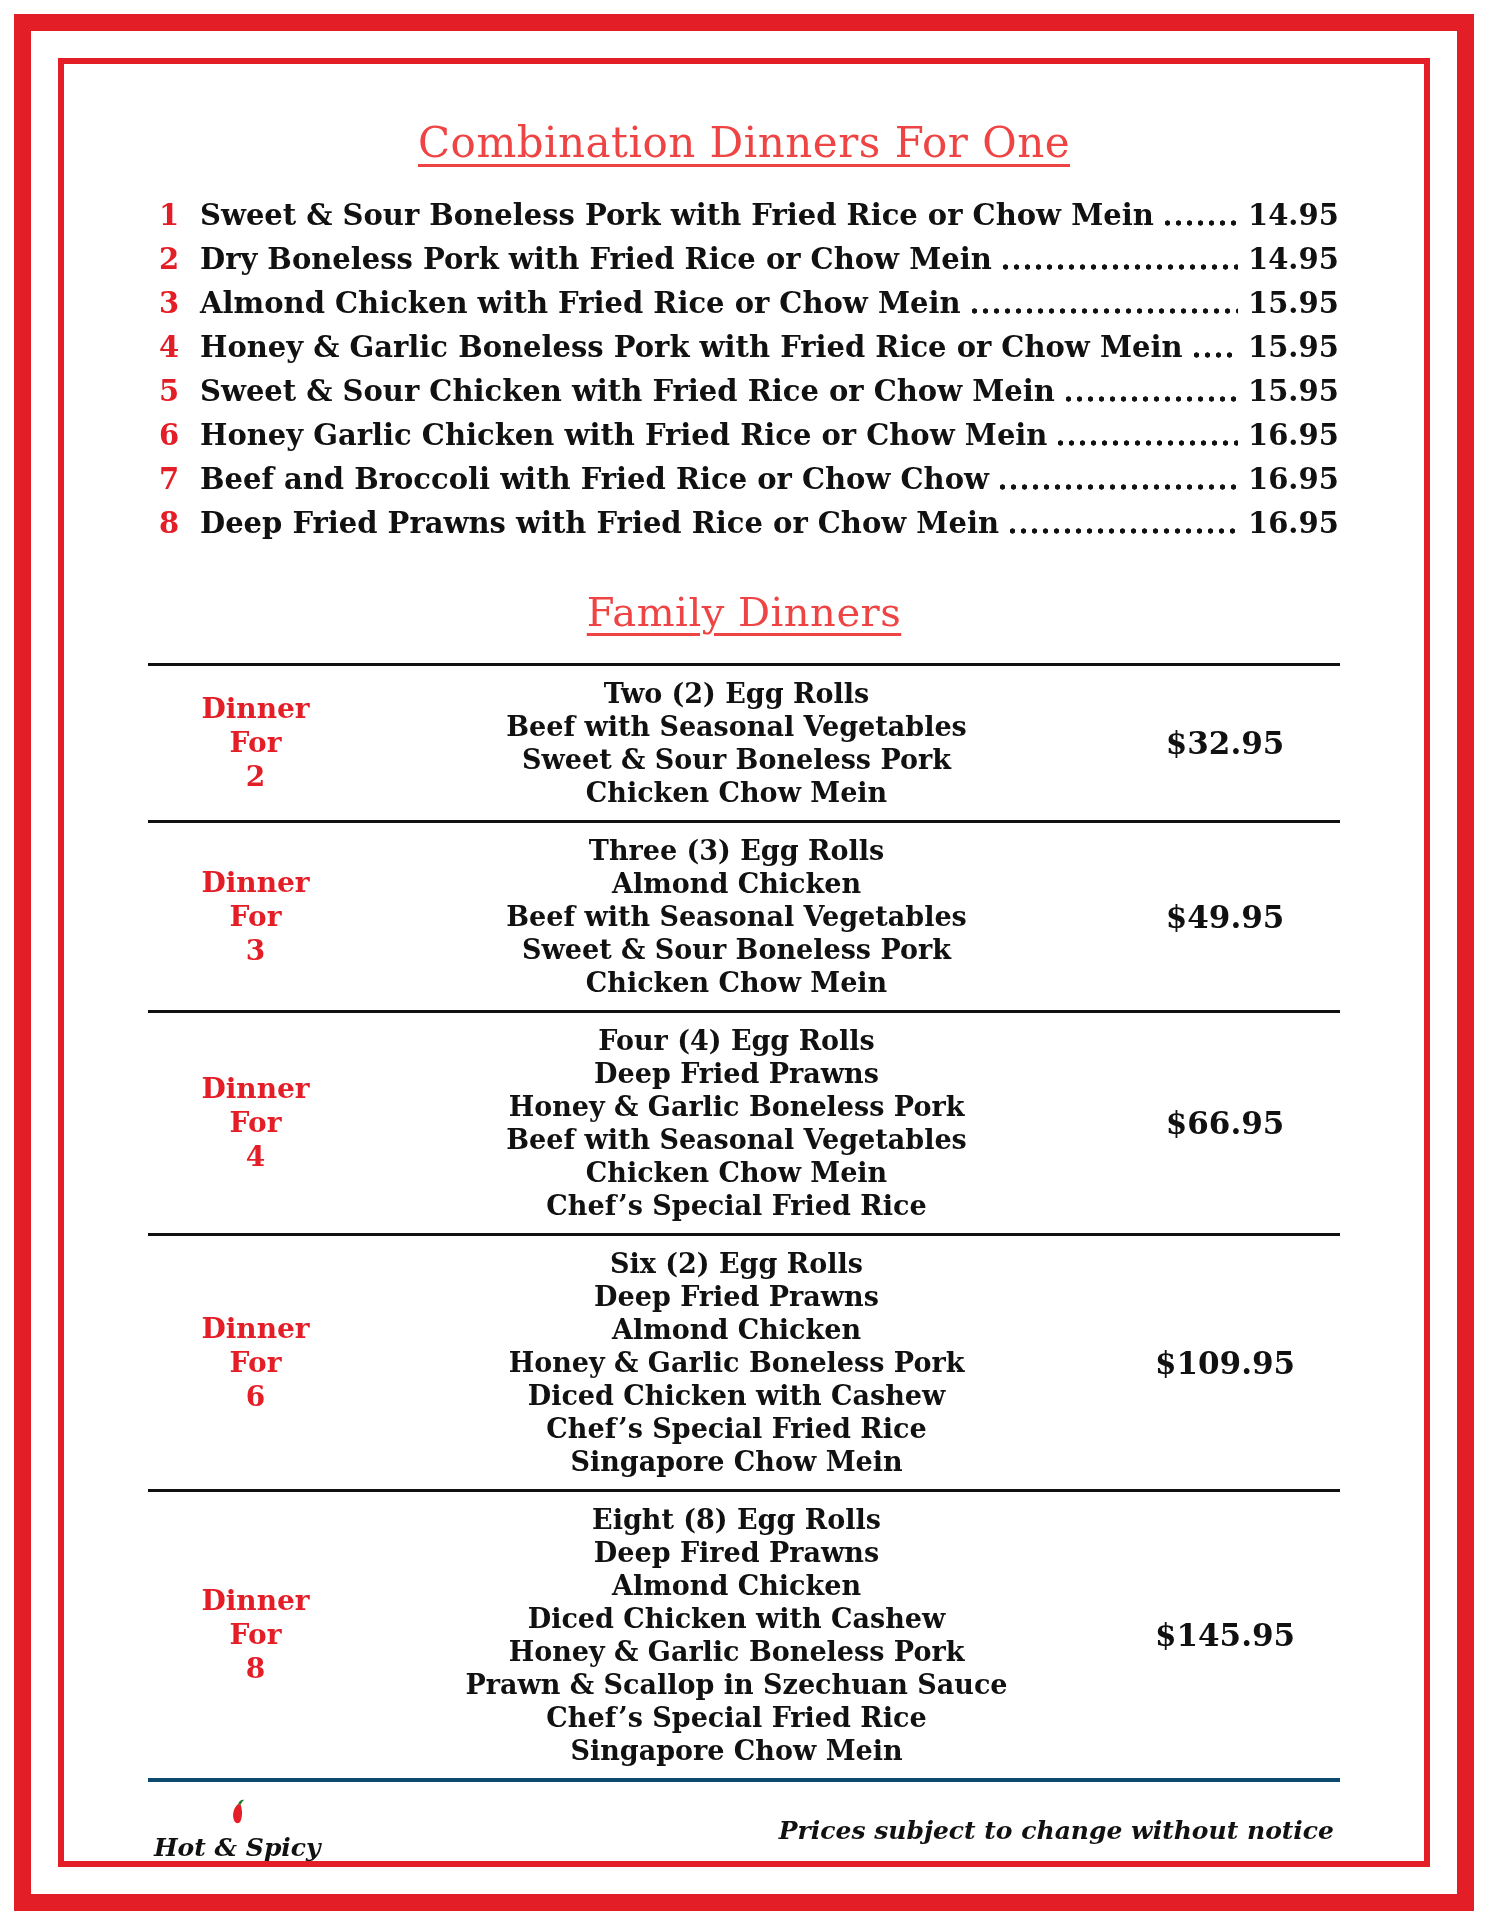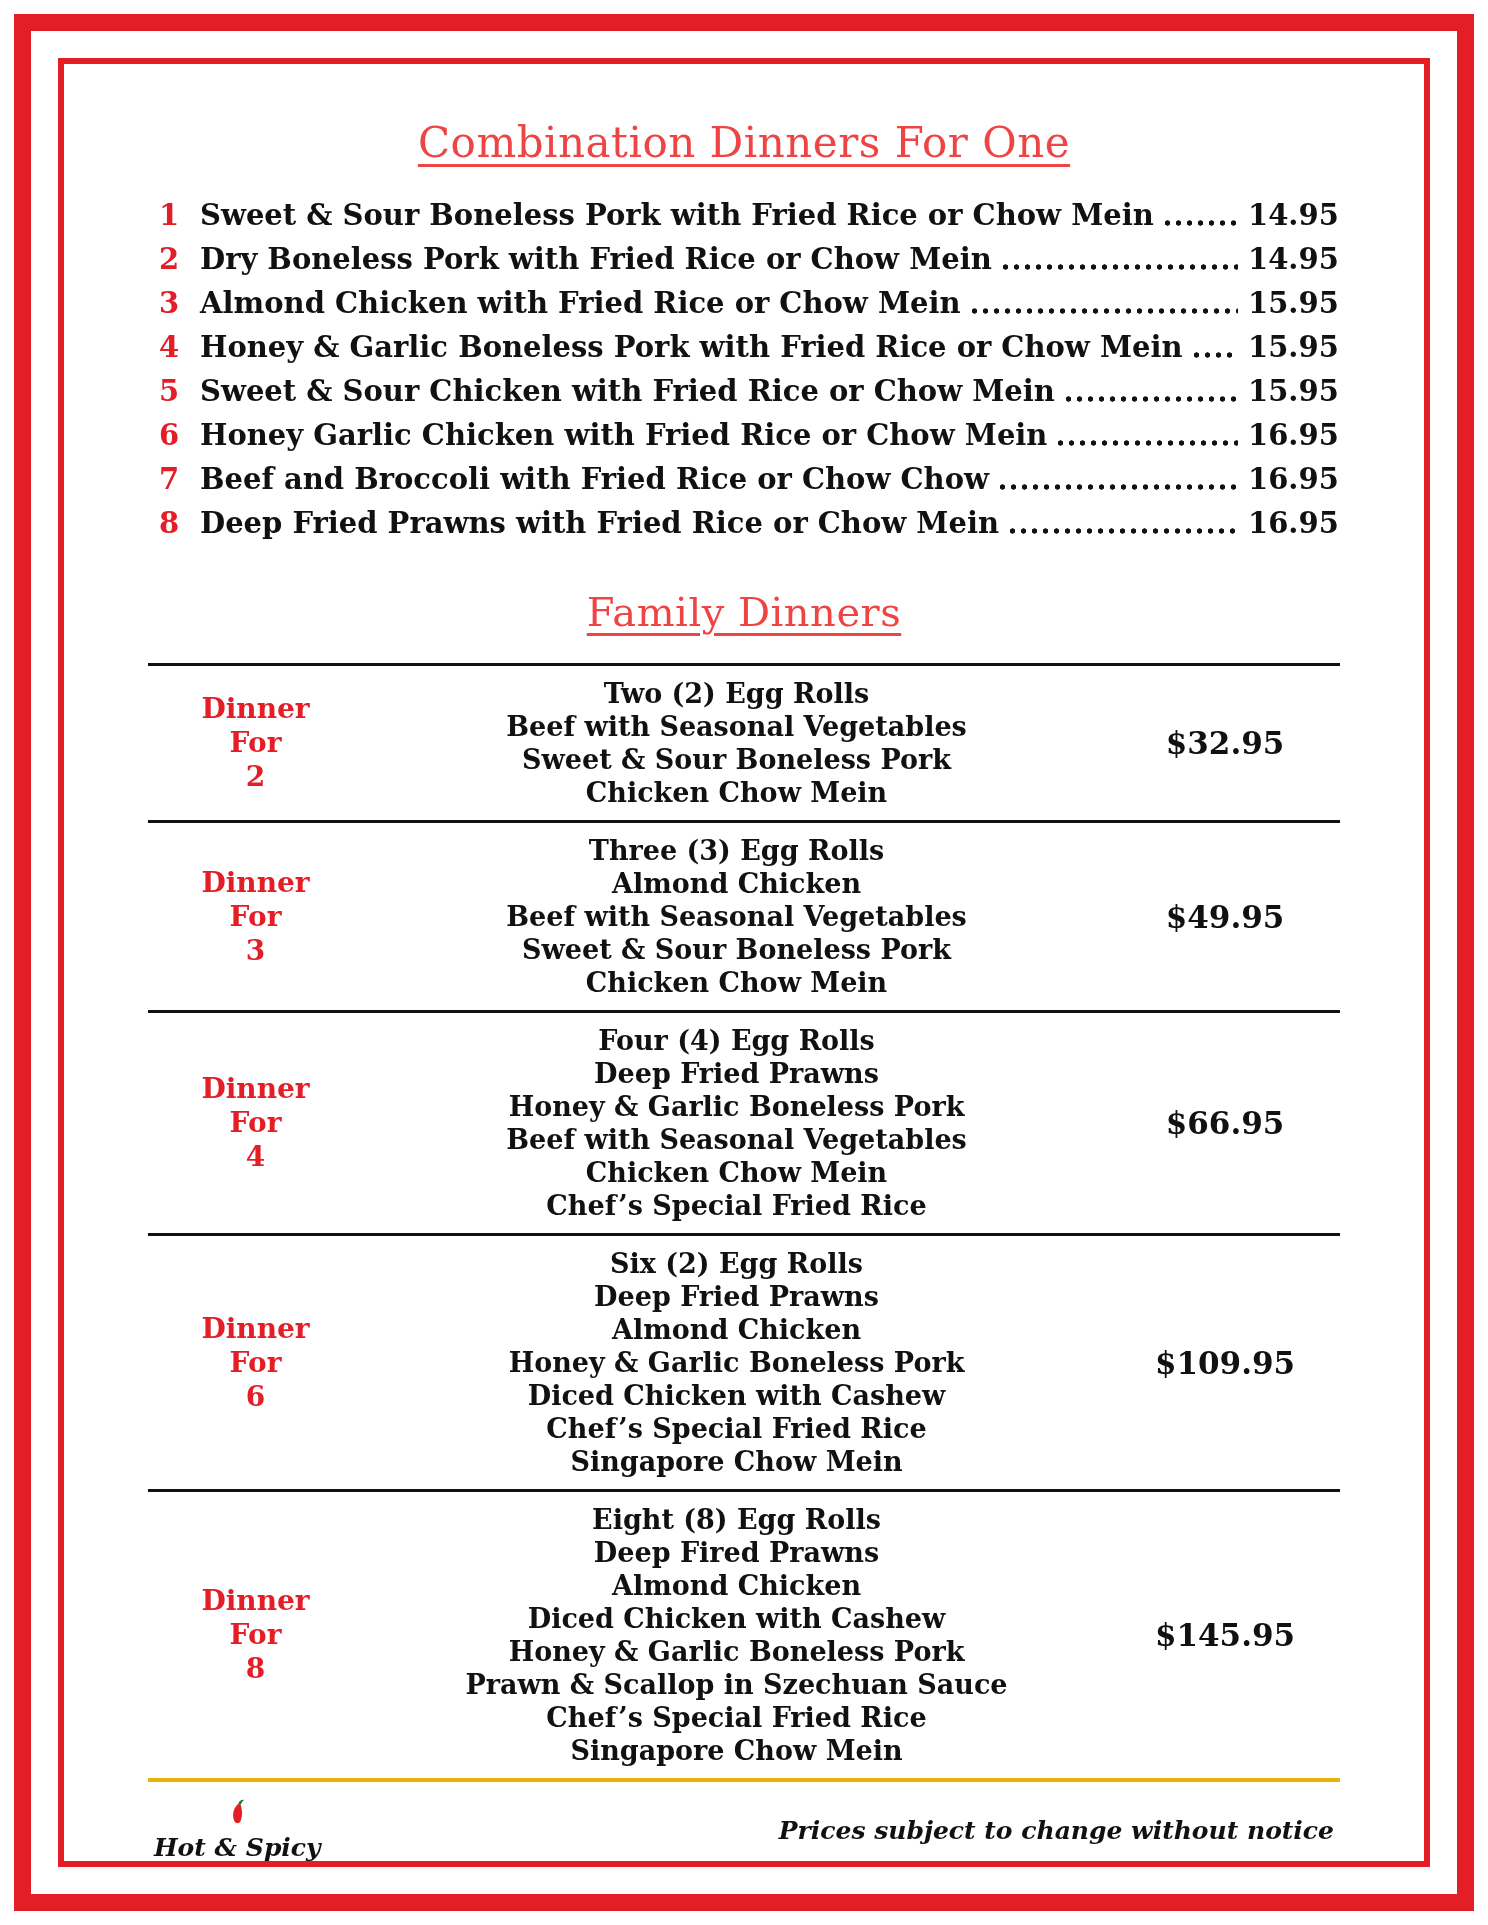--- a/index.html
+++ b/index.html
@@ -22,21 +22,21 @@
   .combo-item { display:flex; align-items:flex-end; font-size:29px; line-height:44px; }
   .combo-item .num { width:42px; text-align:center; color:#e41e26; flex:0 0 auto; margin-right:10px; }
   .combo-item .dish { flex:0 0 auto; white-space:nowrap; }
   .combo-item .dots {
     flex:1 1 auto; height:10px; margin:0 10px 9px 8px; align-self:flex-end;
     background-image:radial-gradient(circle, #111 2.4px, transparent 2.9px);
     background-size:11px 10px; background-repeat:repeat-x; background-position:left center;
   }
   .combo-item .price { flex:0 0 auto; width:92px; text-align:left; }
 
-  .family-table { border-bottom:4px solid #eab308; }
+  .family-table { border-bottom:4px solid #0c4a6e; }
   .family-row {
     display:grid; grid-template-columns:215px 1fr 230px; align-items:center;
     border-top:3px solid #111; padding:11px 0;
   }
   .family-label {
     color:#e41e26; text-align:center; white-space:pre-line;
     font-size:28px; line-height:34px;
   }
   .family-dishes { text-align:center; font-size:27px; line-height:33px; }
   .family-price { text-align:center; font-size:31px; }

